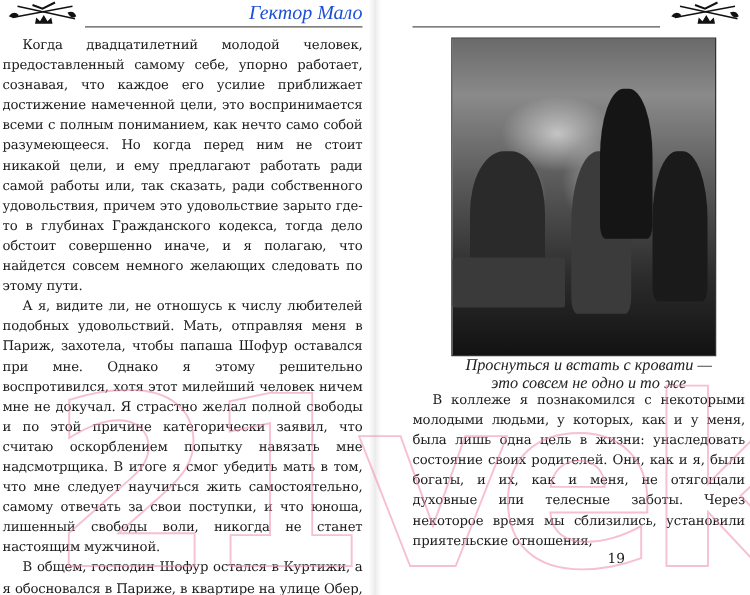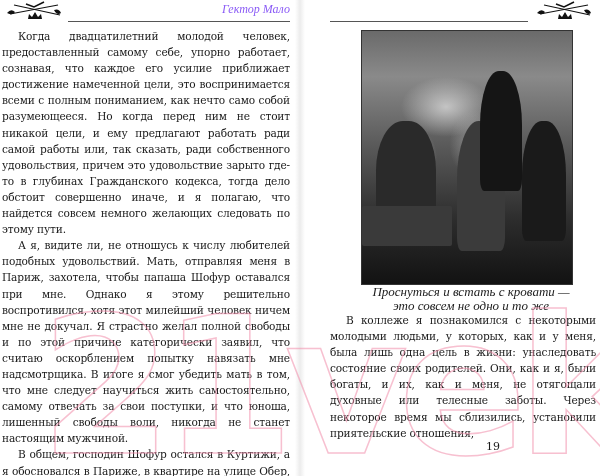--- a/index.html
+++ b/index.html
@@ -12,21 +12,21 @@
   .page { position: absolute; top: 0; height: 476px; }
   .page.left { left: 0; width: 296px; }
   .page.right { left: 304px; width: 296px; }
   .gutter {
     position: absolute; left: 295px; top: 0; width: 10px; height: 476px;
     background: linear-gradient(to right, #fff 0%, #eeeeee 45%, #e6e6e6 50%, #eeeeee 55%, #fff 100%);
   }
   .running-head {
     position: absolute; top: 2px; height: 22px;
     font-family: "Liberation Serif", serif; font-style: italic;
-    font-size: 12px; color: #8b5cf6;
+    font-size: 16px; color: #1d4ed8;
   }
   .left .running-head { right: 6px; text-align: right; }
   .right .running-head { left: 26px; }
   .rule { position: absolute; height: 1px; background: #555; top: 21px; }
   .left .rule { left: 68px; right: 6px; }
   .right .rule { left: 26px; right: 72px; }
   .emblem { position: absolute; top: 0; width: 62px; height: 22px; }
   .left .emblem { left: 4px; }
   .right .emblem { right: 4px; }
   .textblock {

